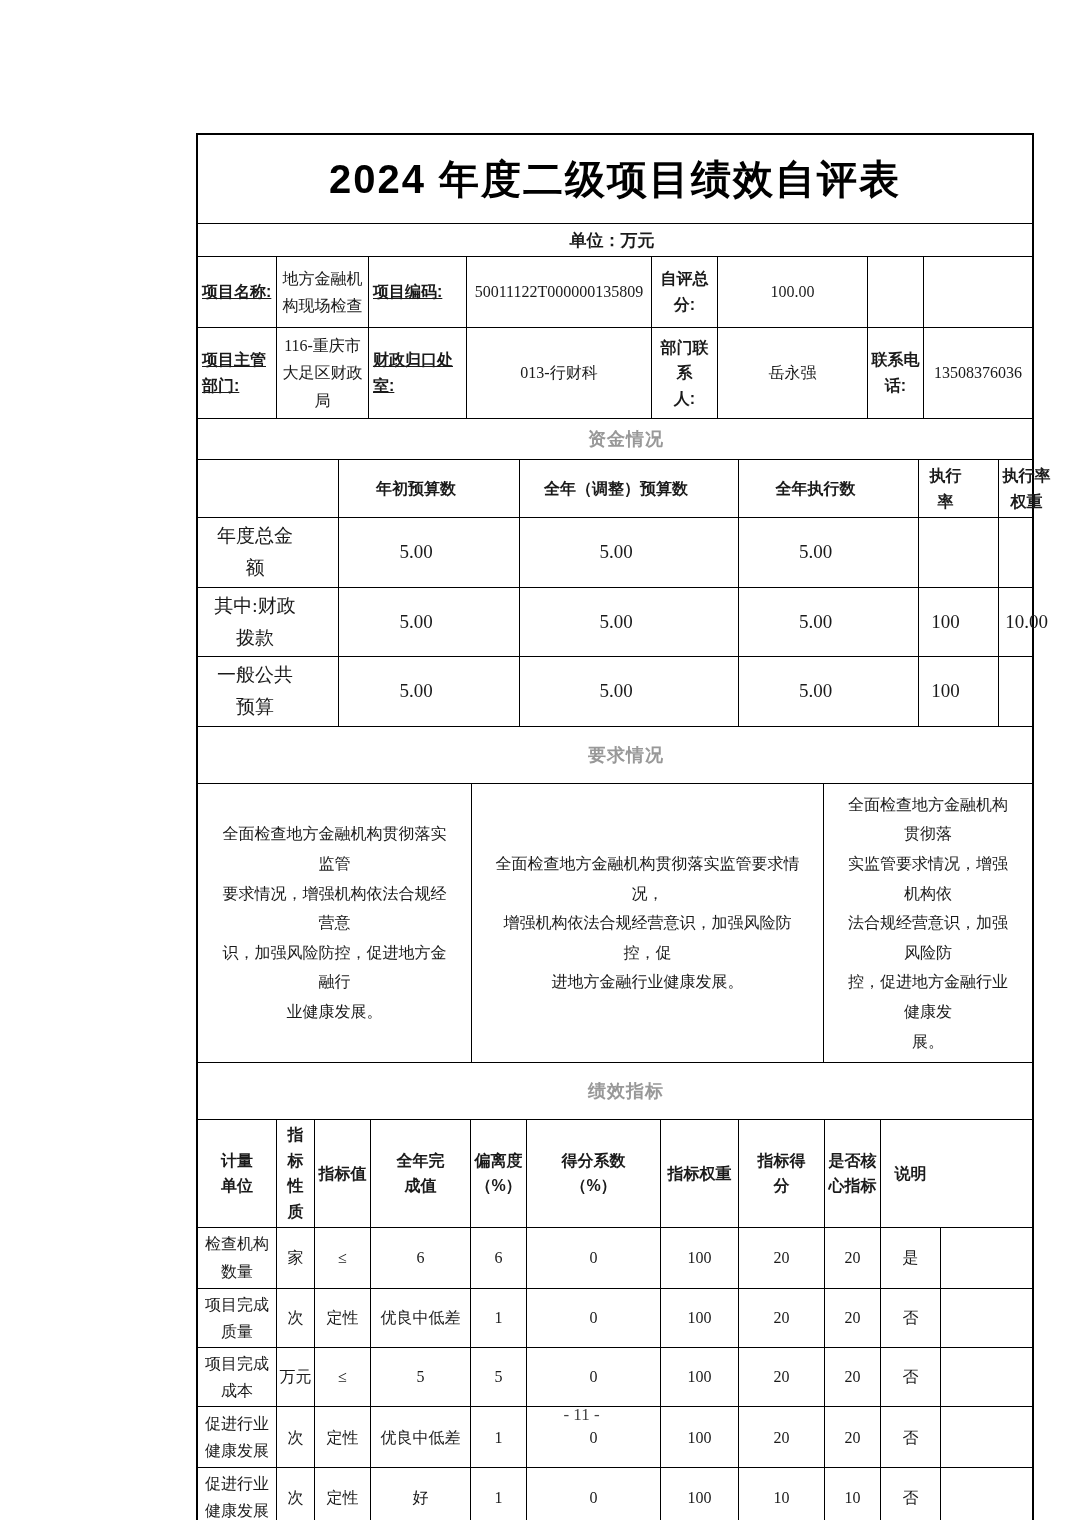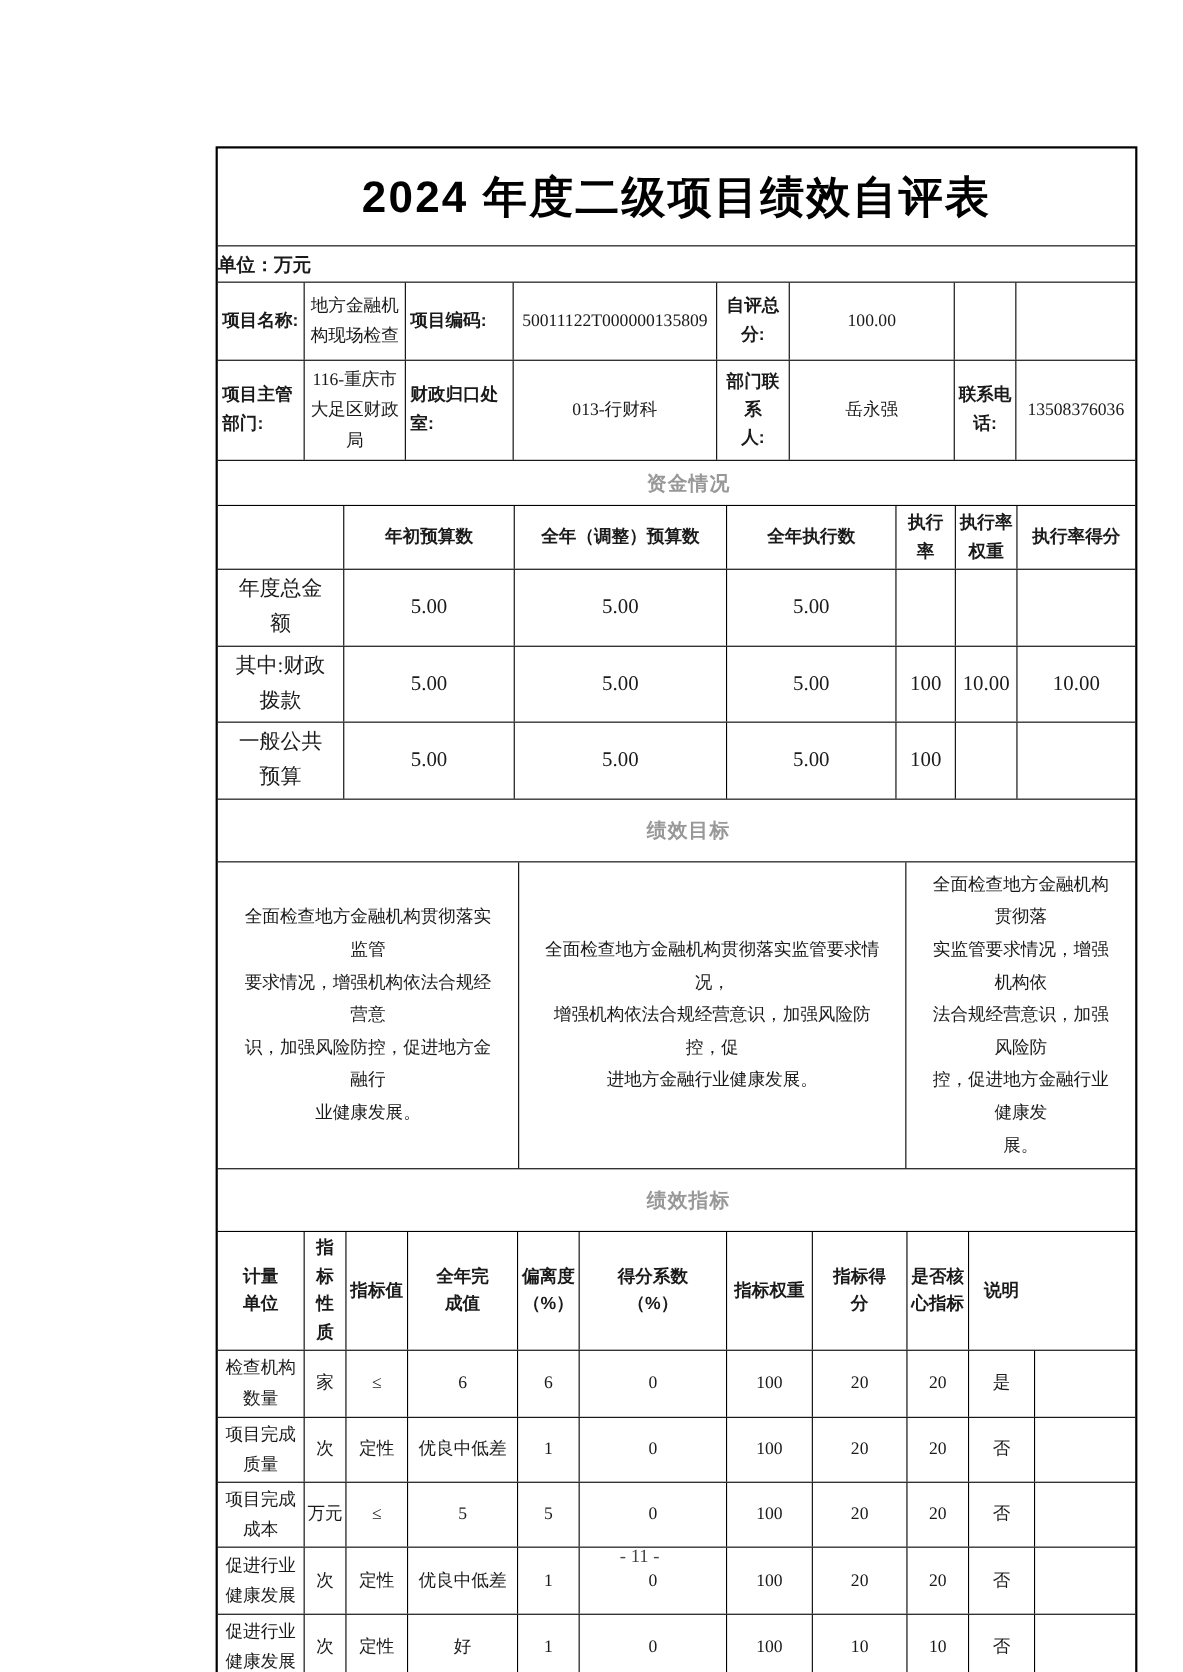--- a/index.html
+++ b/index.html
@@ -30,46 +30,46 @@
     border-left:1px solid #000;
     box-sizing:border-box;
     overflow:hidden;
   }
   .c:first-child{border-left:none;}
   .lab{
     font-family:"Liberation Sans","DejaVu Sans",sans-serif;
     font-weight:bold;
     line-height:1.6;
   }
-  .left{justify-content:flex-start;text-align:left;padding-left:4px;}
+  .left{justify-content:flex-start;text-align:left;padding-left:4px;text-decoration:underline;}
   .big{font-size:19px;}
   .titlerow{
     align-items:center;justify-content:center;display:flex;
   }
   .title{
     font-family:"Liberation Sans","DejaVu Sans",sans-serif;
     font-weight:bold;font-size:40px;color:#000;
     letter-spacing:2px;text-align:center;
   }
   .unitrow{
-    display:flex;align-items:center;justify-content:flex-start;
+    display:flex;align-items:center;justify-content:center;
     padding-right:6px;
     font-family:"Liberation Sans","DejaVu Sans",sans-serif;
     font-weight:bold;font-size:17px;
   }
   .secrow{
     display:flex;align-items:center;justify-content:center;
     font-family:Liberation Sans, sans-serif;
     font-weight:bold;font-size:18px;color:#989898;
     letter-spacing:1px;
     padding-left:22px;
   }
   
   .cols-info{grid-template-columns:78px 92px 98px 185px 66px 150px 56px 109px;}
-  .cols-fund{grid-template-columns:114px 155px 193px 154px 54px 56px 108px;}
+  .cols-fund{grid-template-columns:114px 155px 193px 154px 54px 56px 108px;gap:26px;}
   .cols-goal{grid-template-columns:273px 352px 209px;}
   .cols-ind{grid-template-columns:78px 38px 56px 100px 56px 134px 78px 86px 56px 60px 92px;}
   .goaltext{line-height:1.85;padding:6px 21px;}
   .pagenum{
     position:absolute;left:0;top:1405px;width:1075px;
     text-align:center;font-size:17px;color:#444;
     font-family:"Liberation Serif","DejaVu Serif",serif;
   }
 </style>
 </head>
@@ -158,21 +158,21 @@
 预算</div>
       <div class="c big">5.00</div>
       <div class="c big">5.00</div>
       <div class="c big">5.00</div>
       <div class="c big">100</div>
       <div class="c big"></div>
       <div class="c big"></div>
     </div>
 
     <div class="row secrow" style="min-height:56px">
-      <span>绩效目标</span>
+      <span>要求情况</span>
     </div>
 
 
     <div class="row cols-goal" style="min-height:147px">
       <div class="c goaltext">全面检查地方金融机构贯彻落实监管
 要求情况，增强机构依法合规经营意
 识，加强风险防控，促进地方金融行
 业健康发展。</div>
       <div class="c goaltext">全面检查地方金融机构贯彻落实监管要求情况，
 增强机构依法合规经营意识，加强风险防控，促

